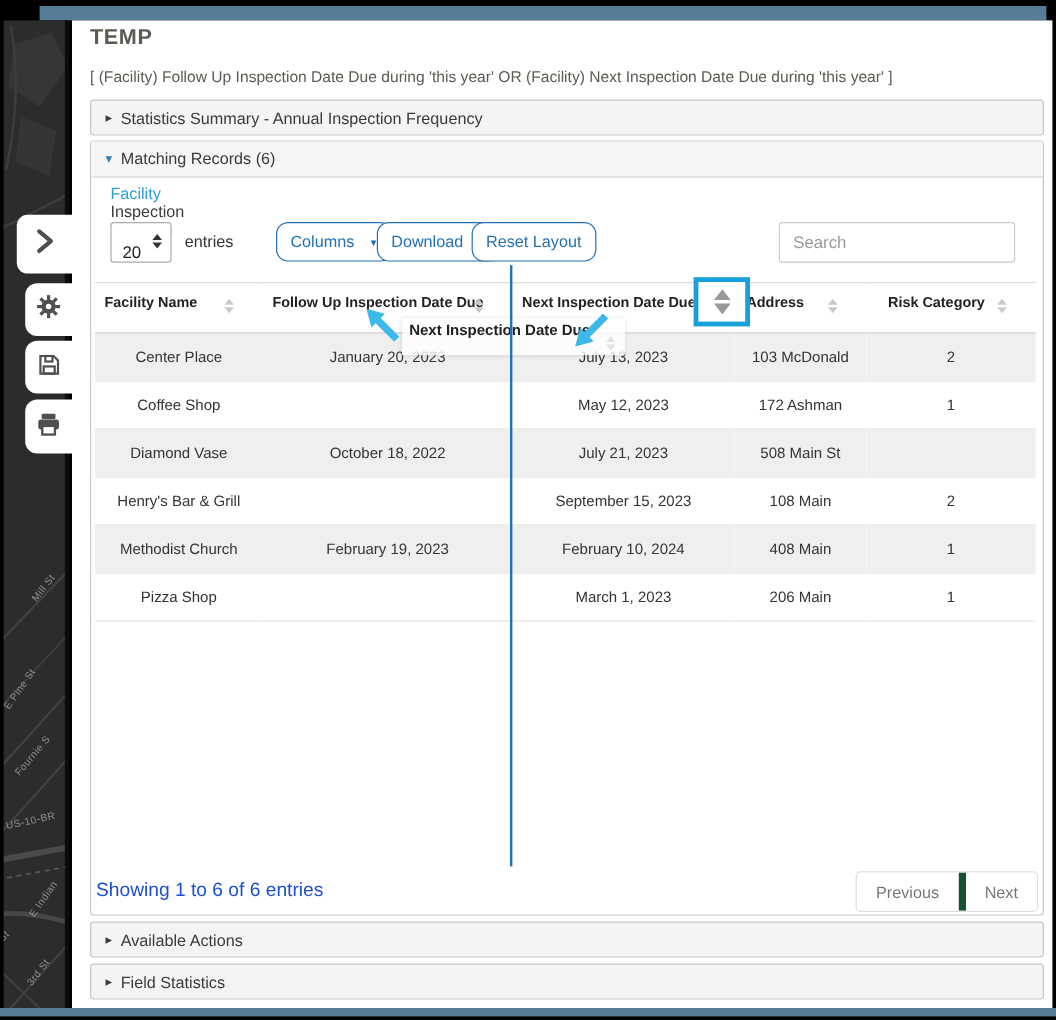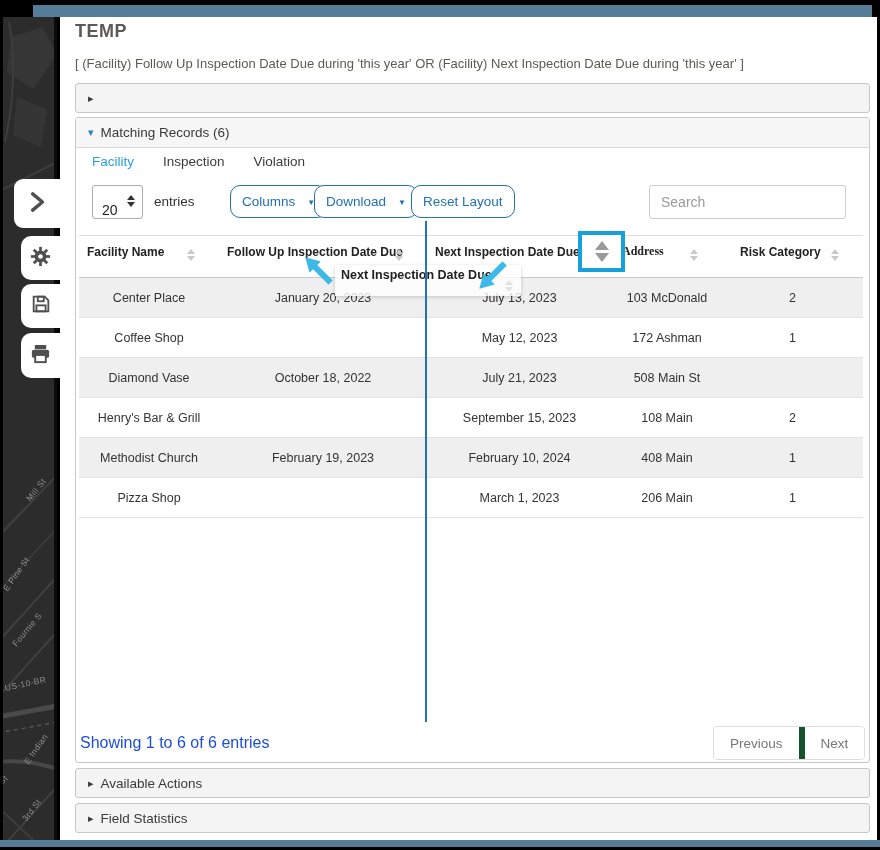--- a/index.html
+++ b/index.html
@@ -41,51 +41,51 @@
   .sec-fields{top:786px;}
   .tri{font-size:11px;margin-right:7px;color:#3a3a3a;}
 
   .records{position:absolute;left:15px;top:100px;width:795px;height:646px;background:#fff;
            border:1px solid #c8c8c8;border-radius:3px;}
   .records-head{position:absolute;left:0;top:0;width:100%;height:30px;background:#f6f6f6;
                 border-bottom:1px solid #d8d8d8;display:flex;align-items:center;padding-left:12px;
                 font-size:13.5px;}
   .tri-blue{color:#2d7fc1;font-size:11px;margin-right:7px;}
 
-  .tabs{position:absolute;left:16px;top:36px;height:20px;display:flex;}
+  .tabs{position:absolute;left:16px;top:36px;height:20px;display:flex;flex-direction:column;}
   .tab{font-size:13.5px;color:#3c3c3c;margin-right:29px;}
   .tab.active{color:#2d9fd8;}
 
   .controls{position:absolute;left:0;top:67px;width:100%;height:34px;}
   .entries-select{position:absolute;left:16px;top:0;width:51px;height:34px;border:1px solid #adadad;
                   border-radius:3px;background:#fff;font-size:14px;color:#222;
                   display:flex;align-items:flex-end;padding-left:9px;}
   .spin{position:absolute;right:7px;top:9px;display:flex;flex-direction:column;gap:2px;}
   .spin i{display:block;width:0;height:0;border-left:4px solid transparent;border-right:4px solid transparent;}
   .spin .up{border-bottom:5px solid #333;}
   .spin .dn{border-top:5px solid #333;}
   .entries-label{position:absolute;left:78px;top:9px;font-size:13.5px;color:#333;}
   .btn{position:absolute;top:0;height:33px;border:1.5px solid #2271b3;border-radius:10px;
        background:#fff;color:#2271b3;font-size:13.5px;display:flex;align-items:center;
        padding:0 11px;gap:12px;white-space:nowrap;text-align:center;}
   .btn .dd{font-size:8px;margin-top:1px;}
   .btn-columns{left:154px;}
   .btn-download{left:238px;}
-  .btn-reset{left:335px;}
+  .btn-reset{left:317px;}
   .search{position:absolute;left:573px;top:0;width:197px;height:34px;border:1px solid #ccc;
           border-radius:3px;font-size:14px;padding:0 11px;color:#333;outline:none;
           font-family:"Liberation Sans",sans-serif;}
   .search::placeholder{color:#9a9a9a;}
 
   table.grid{position:absolute;left:3px;top:117px;width:784px;border-collapse:collapse;
              table-layout:fixed;}
   table.grid th{height:42px;border-top:1px solid #ddd;border-bottom:1px solid #c9c9c9;
                 font-size:12px;font-weight:bold;color:#222;text-align:left;
                 padding:0 0 10px 8px;position:relative;white-space:nowrap;}
-  table.grid th:nth-child(4){padding-left:10px;font-family:Liberation Serif, serif;}
+  table.grid th:nth-child(4){padding-left:10px;}
   table.grid th:nth-child(5){padding-left:18px;}
   .sortcaret{position:absolute;right:24px;top:13px;display:flex;flex-direction:column;gap:2px;}
   .sortcaret i{display:block;width:0;height:0;border-left:4px solid transparent;border-right:4px solid transparent;}
   .sortcaret .cu{border-bottom:5px solid #c9c9c9;}
   .sortcaret .cd{border-top:5px solid #c9c9c9;}
   table.grid td{height:40px;font-size:12.5px;color:#333;text-align:center;
                 border-bottom:1px solid #e3e3e3;overflow:hidden;white-space:nowrap;}
   table.grid tbody tr:nth-child(odd){background:#efefef;}
 
   .showing{position:absolute;left:4px;top:616px;font-size:16px;color:#1d4ed8;}
@@ -180,20 +180,21 @@
       </svg>
     </span>
   </div>
 
   <div class="panel" data-interactable="false">
     <div class="page-title" data-interactable="false">TEMP</div>
     <div class="filter-line" data-interactable="false">[ (Facility) Follow Up Inspection Date Due during  'this year' OR (Facility) Next Inspection Date Due during  'this year' ]</div>
 
     <div class="section sec-stats" data-interactable="true">
       <span class="tri" data-interactable="false">▸</span>
+      <span data-interactable="false">Statistics Summary - Annual Inspection Frequency</span>
     </div>
 
     <div class="records" data-interactable="false">
       <div class="records-head" data-interactable="true">
         <span class="tri-blue" data-interactable="false">▾</span>
         <span data-interactable="false">Matching Records (6)</span>
       </div>
 
       <div class="tabs" data-interactable="false">
           <div class="tab active" data-interactable="true">Facility</div>

